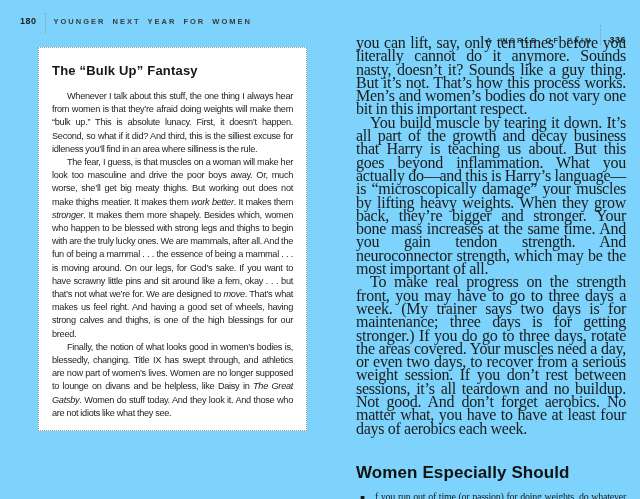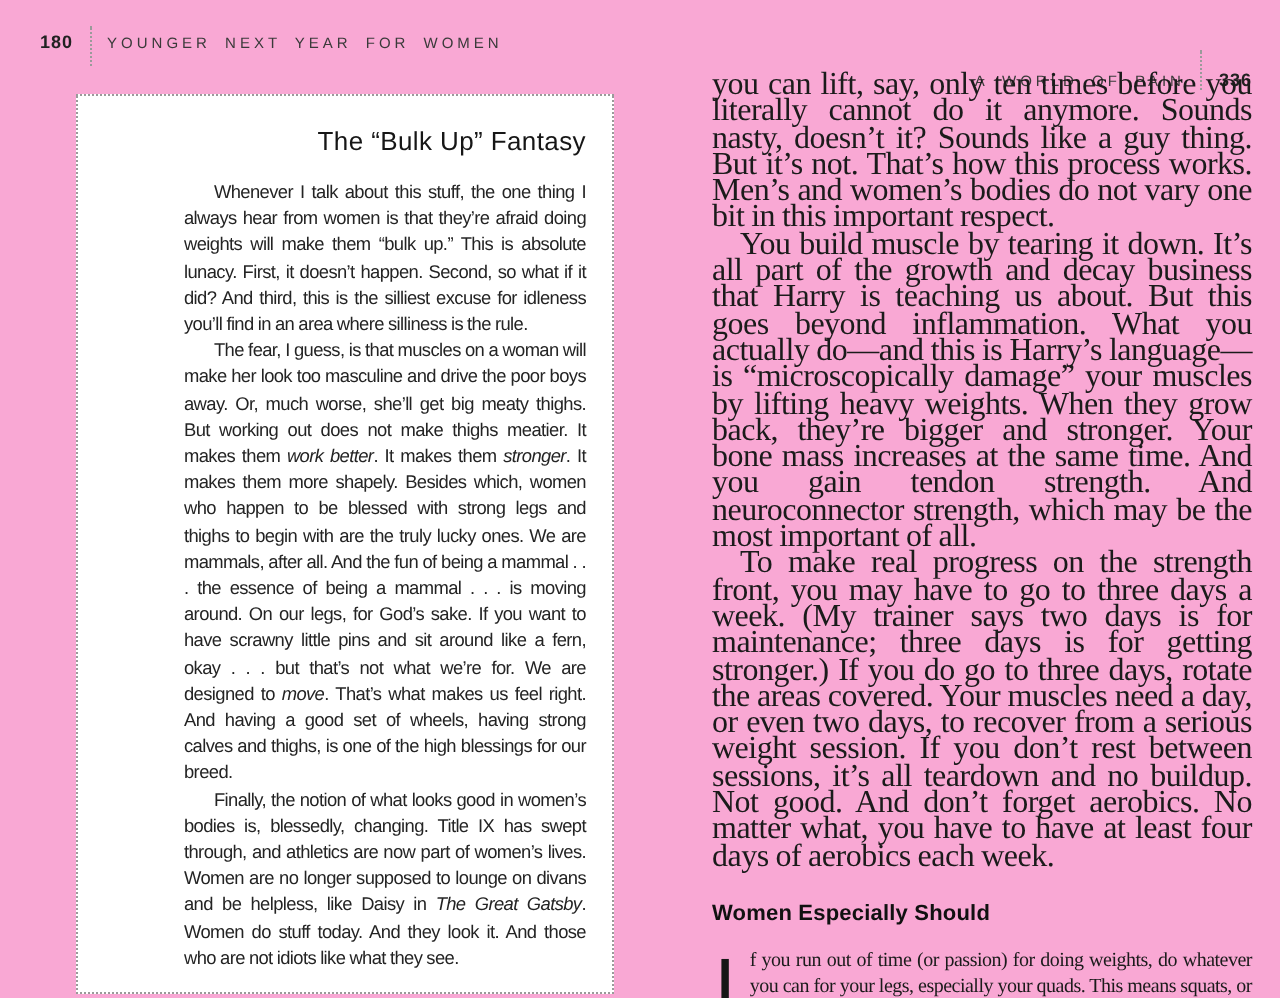--- a/index.html
+++ b/index.html
@@ -3,79 +3,79 @@
 <meta charset="utf-8">
 <style>
   html, body {
     margin: 0; padding: 0;
     width: 640px; height: 499px;
     background: #ffffff;
     overflow: hidden;
     font-family: "Liberation Sans", sans-serif;
     color: #1c1c1c;
   }
-  .spread { position: relative; width: 640px; height: 499px; background: #f9a8d4; }
+  .spread { position: relative; width: 640px; height: 499px; background: #7dd3fc; }
 
   
   .running-header { position: absolute; top: 13px; left: 0; right: 0; height: 24px; }
   .rh-left  { position: absolute; left: 20px;  top: 0; display: flex; align-items: flex-start; }
   .rh-right { position: absolute; right: 14px; top: 12px; display: flex; align-items: flex-end; }
   .folio {
     font-weight: bold; font-size: 9px; letter-spacing: 0.5px;
     color: #222; padding-top: 3px;
   }
   .vrule {
     display: inline-block; width: 0; height: 20px;
     border-left: 1px dotted #9a9a9a; margin: 0 8px;
   }
   .rh-title {
-    font-size: 7.5px; font-weight: normal; letter-spacing: 2px; word-spacing: 3px;
+    font-size: 7.5px; font-weight: bold; letter-spacing: 2px; word-spacing: 3px;
     color: #3a3a3a; padding-top: 4px; white-space: nowrap;
   }
 
   
   .sidebar-box {
     position: absolute; left: 38px; top: 47px; width: 269px;
     border: 1px dotted #9a9a9a;
     box-sizing: border-box;
     padding: 10px 13px 10px 13px;
     background: #fff;
   }
   .box-title {
     margin: 5px 0 12px 0;
-    text-align: right;
-    font-size: 13px; font-weight: normal; letter-spacing: 0.2px;
+    text-align: left;
+    font-size: 13px; font-weight: bold; letter-spacing: 0.2px;
     color: #161616;
   }
   .box-body p {
     margin: 0;
     font-size: 9.2px; line-height: 13.2px;
     letter-spacing: -0.3px; word-spacing: -0.2px;
     text-align: justify;
     color: #242424;
   }
-  .box-body p.indent { text-indent: 15px; margin-left: 40px; }
+  .box-body p.indent { text-indent: 15px; }
 
   
   .right-page {
     position: absolute; left: 356px; top: 36px; width: 270px;
   }
   .body-text p {
     margin: 0;
     font-family: "Liberation Serif", serif;
     font-size: 16px; line-height: 13.3px;
     letter-spacing: -0.25px; word-spacing: -0.3px;
     text-align: justify;
     color: #1b1b1b;
   }
   .body-text p.indent { text-indent: 14px; }
 
   .section-heading {
-    margin: 14px 0 9px 0;
-    font-size: 11px; line-height: 16px; font-weight: bold;
+    margin: 30px 0 9px 0;
+    font-size: 17px; line-height: 16px; font-weight: bold;
     letter-spacing: 0.1px;
     color: #111;
   }
   .section-heading span { display: block; }
 
   .dropcap-para {
     margin: 0;
     font-family: "Liberation Serif", serif;
     font-size: 10px; line-height: 13.3px;
     letter-spacing: -0.25px; word-spacing: -0.3px;

